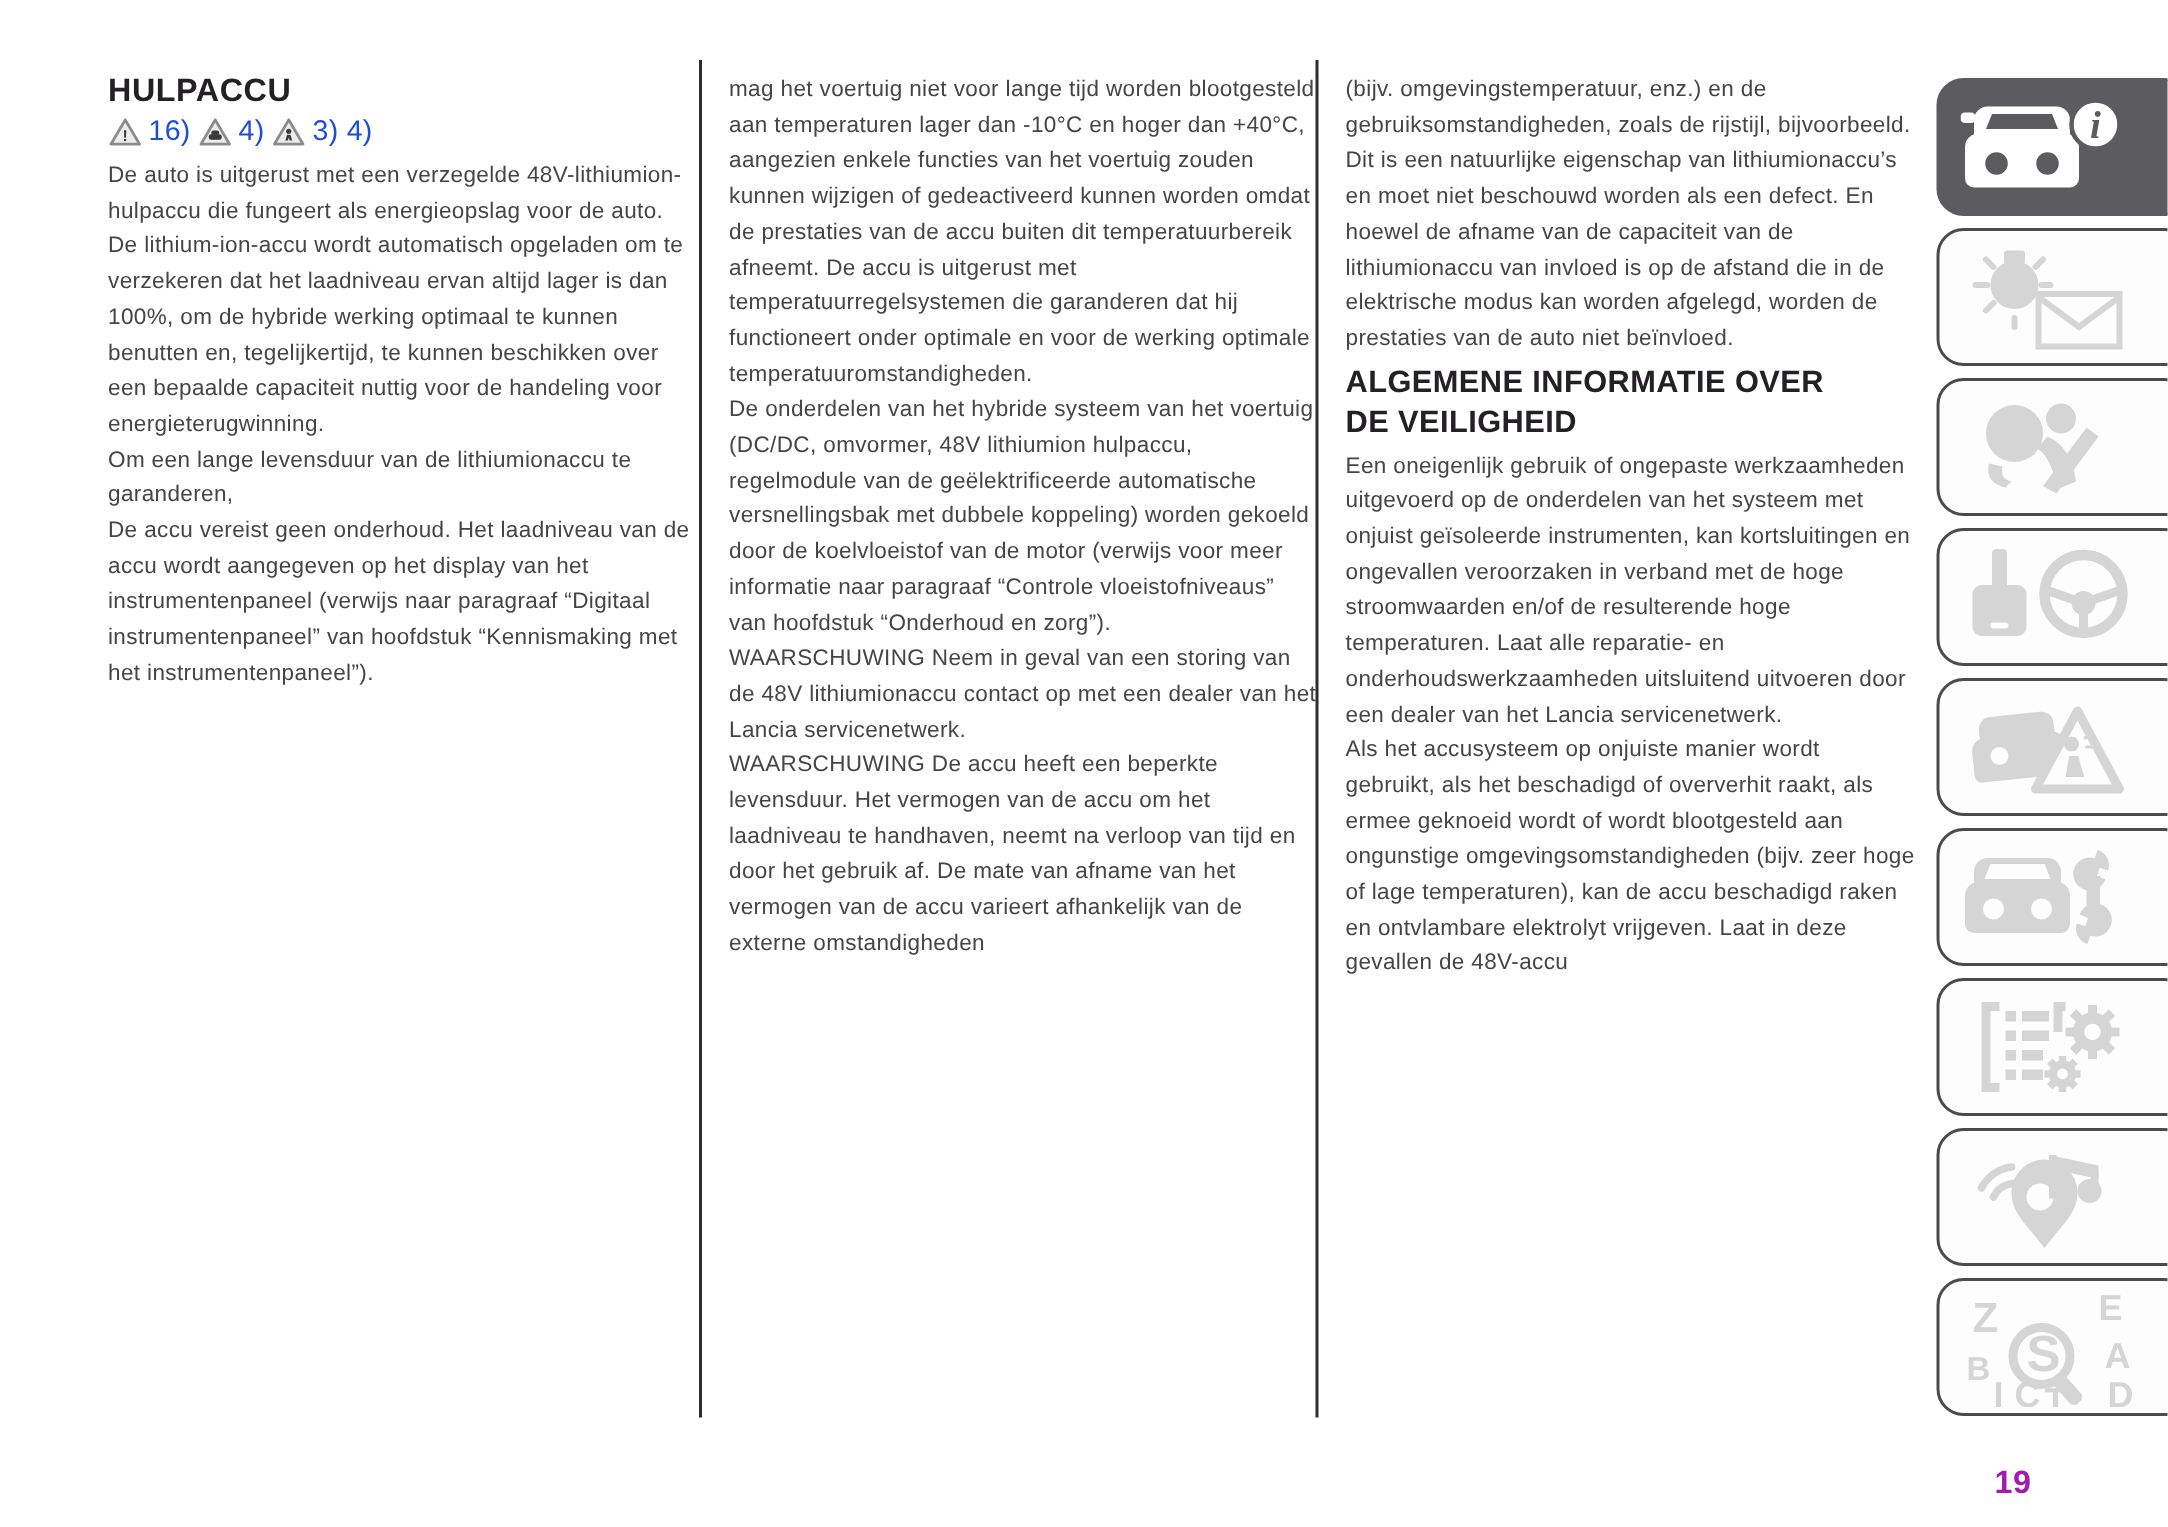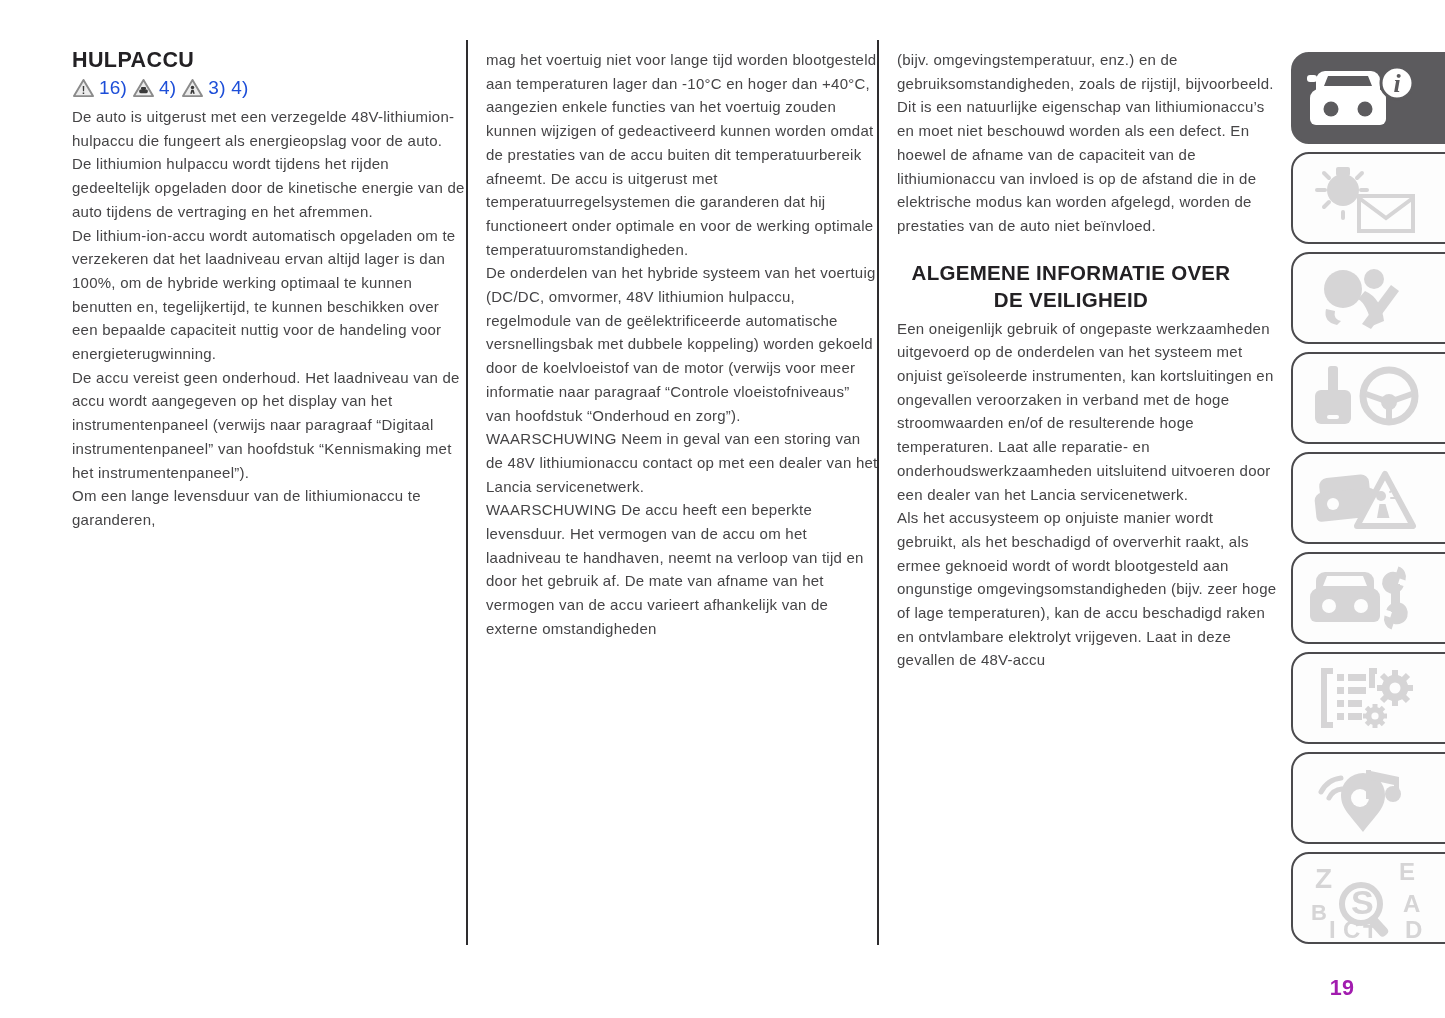--- a/index.html
+++ b/index.html
@@ -37,23 +37,22 @@
     letter-spacing:0.3px;
     margin-bottom:4px;
   }
   h2.section-title {
     font-size:20.5px;
     font-weight:bold;
     line-height:27px;
     letter-spacing:0.3px;
     color:#232124;
     max-width:348px;
-    margin-top:21px;
+    margin-top:3px;
     margin-bottom:4px;
-    text-align:center;
   }
   .ref-row {
     display:flex; align-items:center; gap:5px;
     height:24px; margin-bottom:5px;
   }
   .ref-item { display:flex; align-items:center; gap:4px; }
   .ref-label { font-size:19px; color:#1d4ed8; letter-spacing:0.2px; }
 
   .vdivider {
     position:absolute; top:40px; height:905px; width:1.6px;
@@ -110,24 +109,23 @@
       <svg width="23" height="20" viewBox="0 0 24 21">
         <path d="M12 2 L22 19 H2 Z" fill="#ececec" stroke="#8b8b8b" stroke-width="2" stroke-linejoin="round"></path>
         <circle cx="12" cy="10" r="1.8" fill="#3a3a3a"></circle>
         <path d="M9.6 16.5 L10.8 12.4 h2.4 L14.4 16.5 h-1.8 l-0.6-2.2 -0.6 2.2z" fill="#3a3a3a"></path>
       </svg>
       <span class="ref-label">3) 4)</span>
     </span>
   </div>
 
   <p>De auto is uitgerust met een verzegelde 48V-lithiumion-hulpaccu die fungeert als energieopslag voor de auto.</p>
-  <p>De lithiumion hulpaccu wordt tijdens het rijden gedeeltelijk opgeladen door de kinetische energie van de auto tijdens de vertraging en het afremmen.</p>
   <p>De lithium-ion-accu wordt automatisch opgeladen om te verzekeren dat het laadniveau ervan altijd lager is dan 100%, om de hybride werking optimaal te kunnen benutten en, tegelijkertijd, te kunnen beschikken over een bepaalde capaciteit nuttig voor de handeling voor energieterugwinning.</p>
+  <p>Om een lange levensduur van de lithiumionaccu te garanderen,</p>
   <p>De accu vereist geen onderhoud. Het laadniveau van de accu wordt aangegeven op het display van het instrumentenpaneel (verwijs naar paragraaf “Digitaal instrumentenpaneel” van hoofdstuk “Kennismaking met het instrumentenpaneel”).</p>
-  <p>Om een lange levensduur van de lithiumionaccu te garanderen,</p>
 </section>
 
 <div class="vdivider" id="divider-1"></div>
 
 <section class="col" id="col-middle">
   <p>mag het voertuig niet voor lange tijd worden blootgesteld aan temperaturen lager dan -10°C en hoger dan +40°C, aangezien enkele functies van het voertuig zouden kunnen wijzigen of gedeactiveerd kunnen worden omdat de prestaties van de accu buiten dit temperatuurbereik afneemt. De accu is uitgerust met temperatuurregelsystemen die garanderen dat hij functioneert onder optimale en voor de werking optimale temperatuuromstandigheden.</p>
   <p>De onderdelen van het hybride systeem van het voertuig (DC/DC, omvormer, 48V lithiumion hulpaccu, regelmodule van de geëlektrificeerde automatische versnellingsbak met dubbele koppeling) worden gekoeld door de koelvloeistof van de motor (verwijs voor meer informatie naar paragraaf “Controle vloeistofniveaus” van hoofdstuk “Onderhoud en zorg”).</p>
   <p class="gap-before">WAARSCHUWING Neem in geval van een storing van de 48V lithiumionaccu contact op met een dealer van het Lancia servicenetwerk.</p>
   <p class="gap-before">WAARSCHUWING De accu heeft een beperkte levensduur. Het vermogen van de accu om het laadniveau te handhaven, neemt na verloop van tijd en door het gebruik af. De mate van afname van het vermogen van de accu varieert afhankelijk van de externe omstandigheden</p>
 </section>

